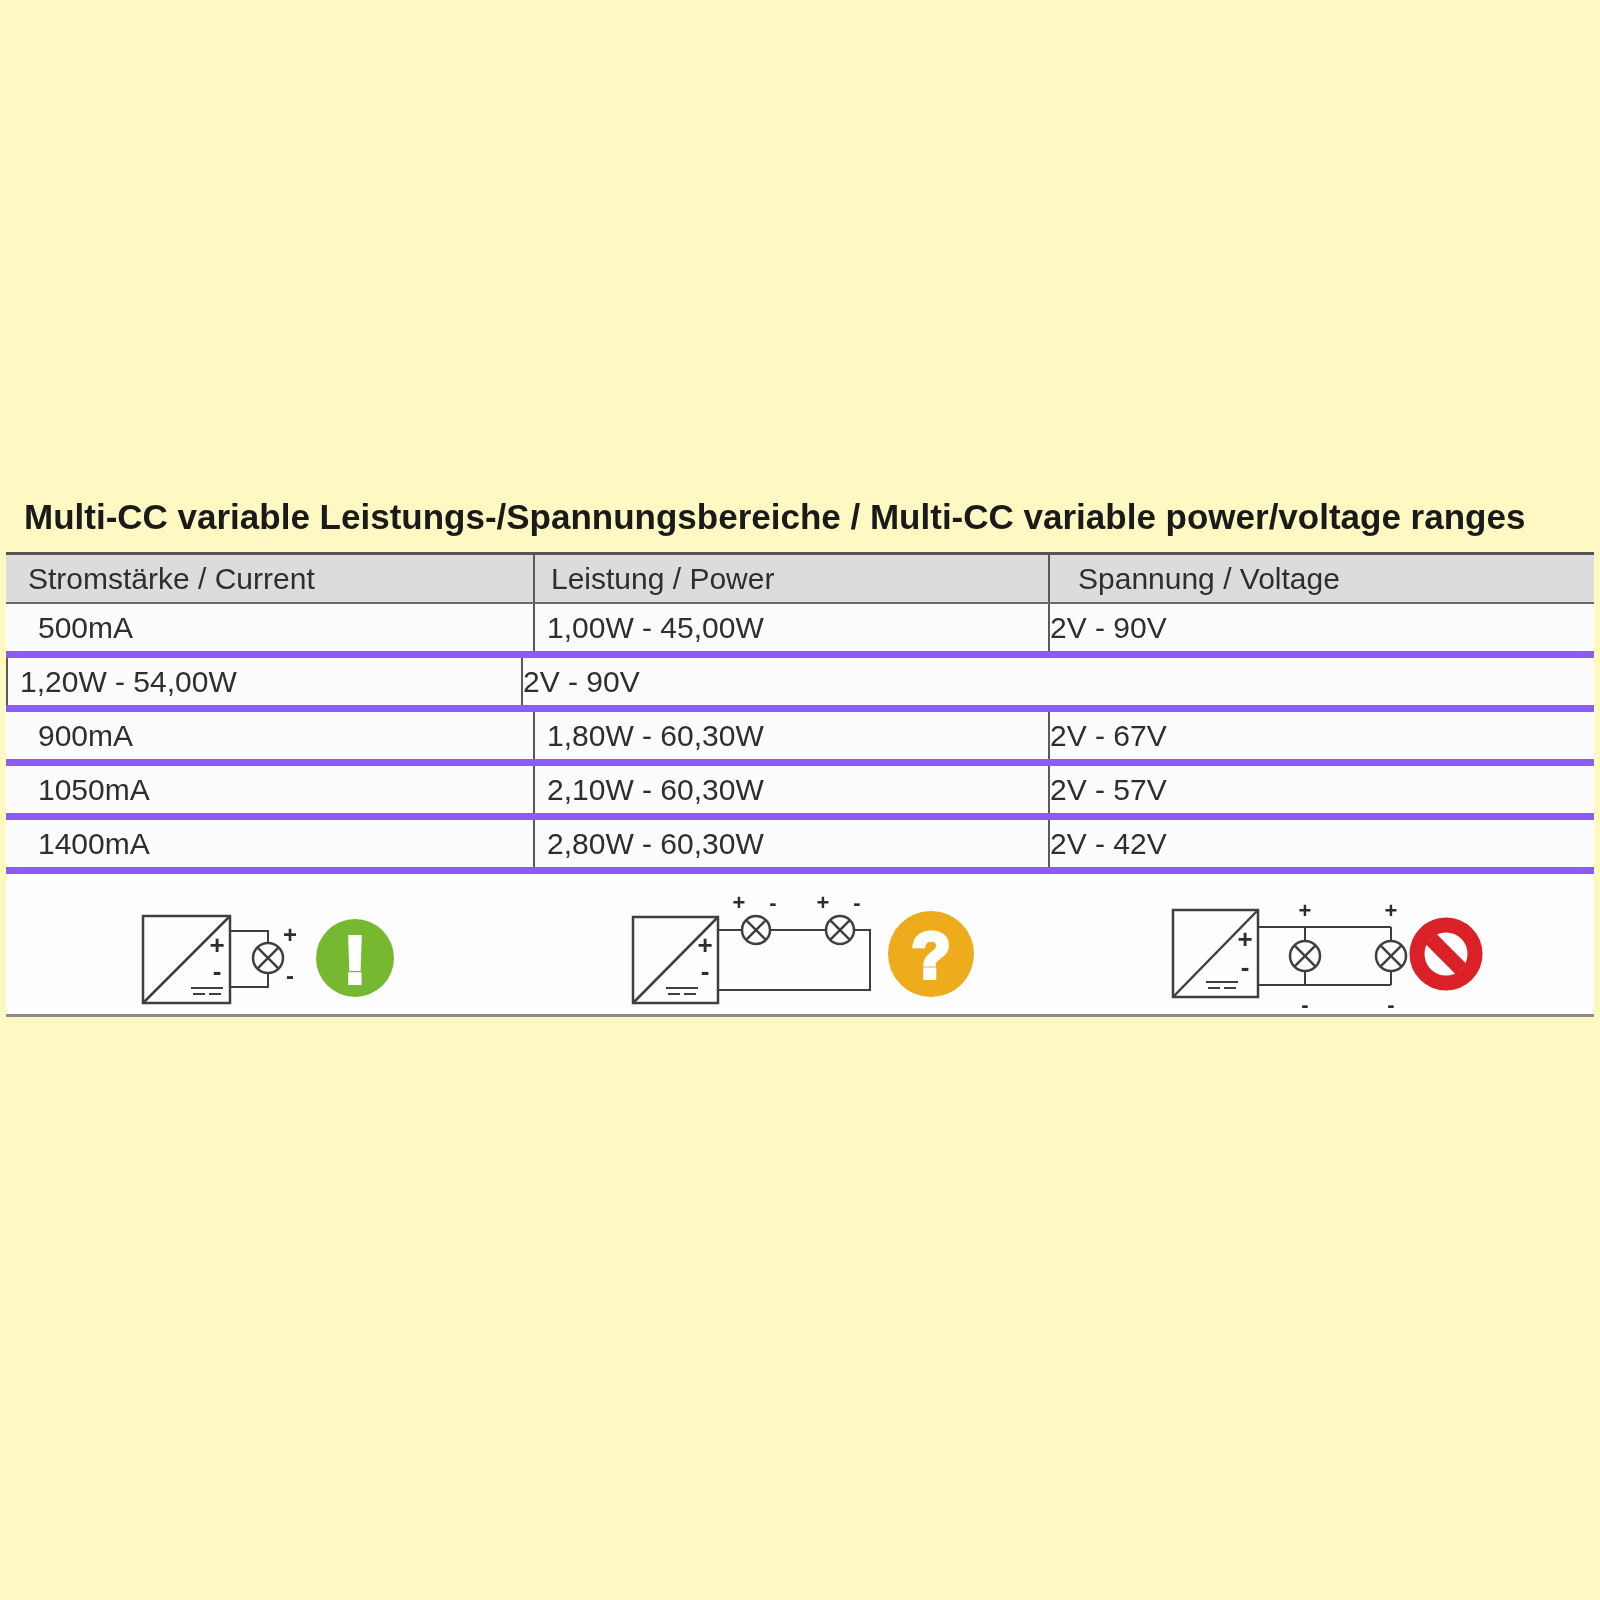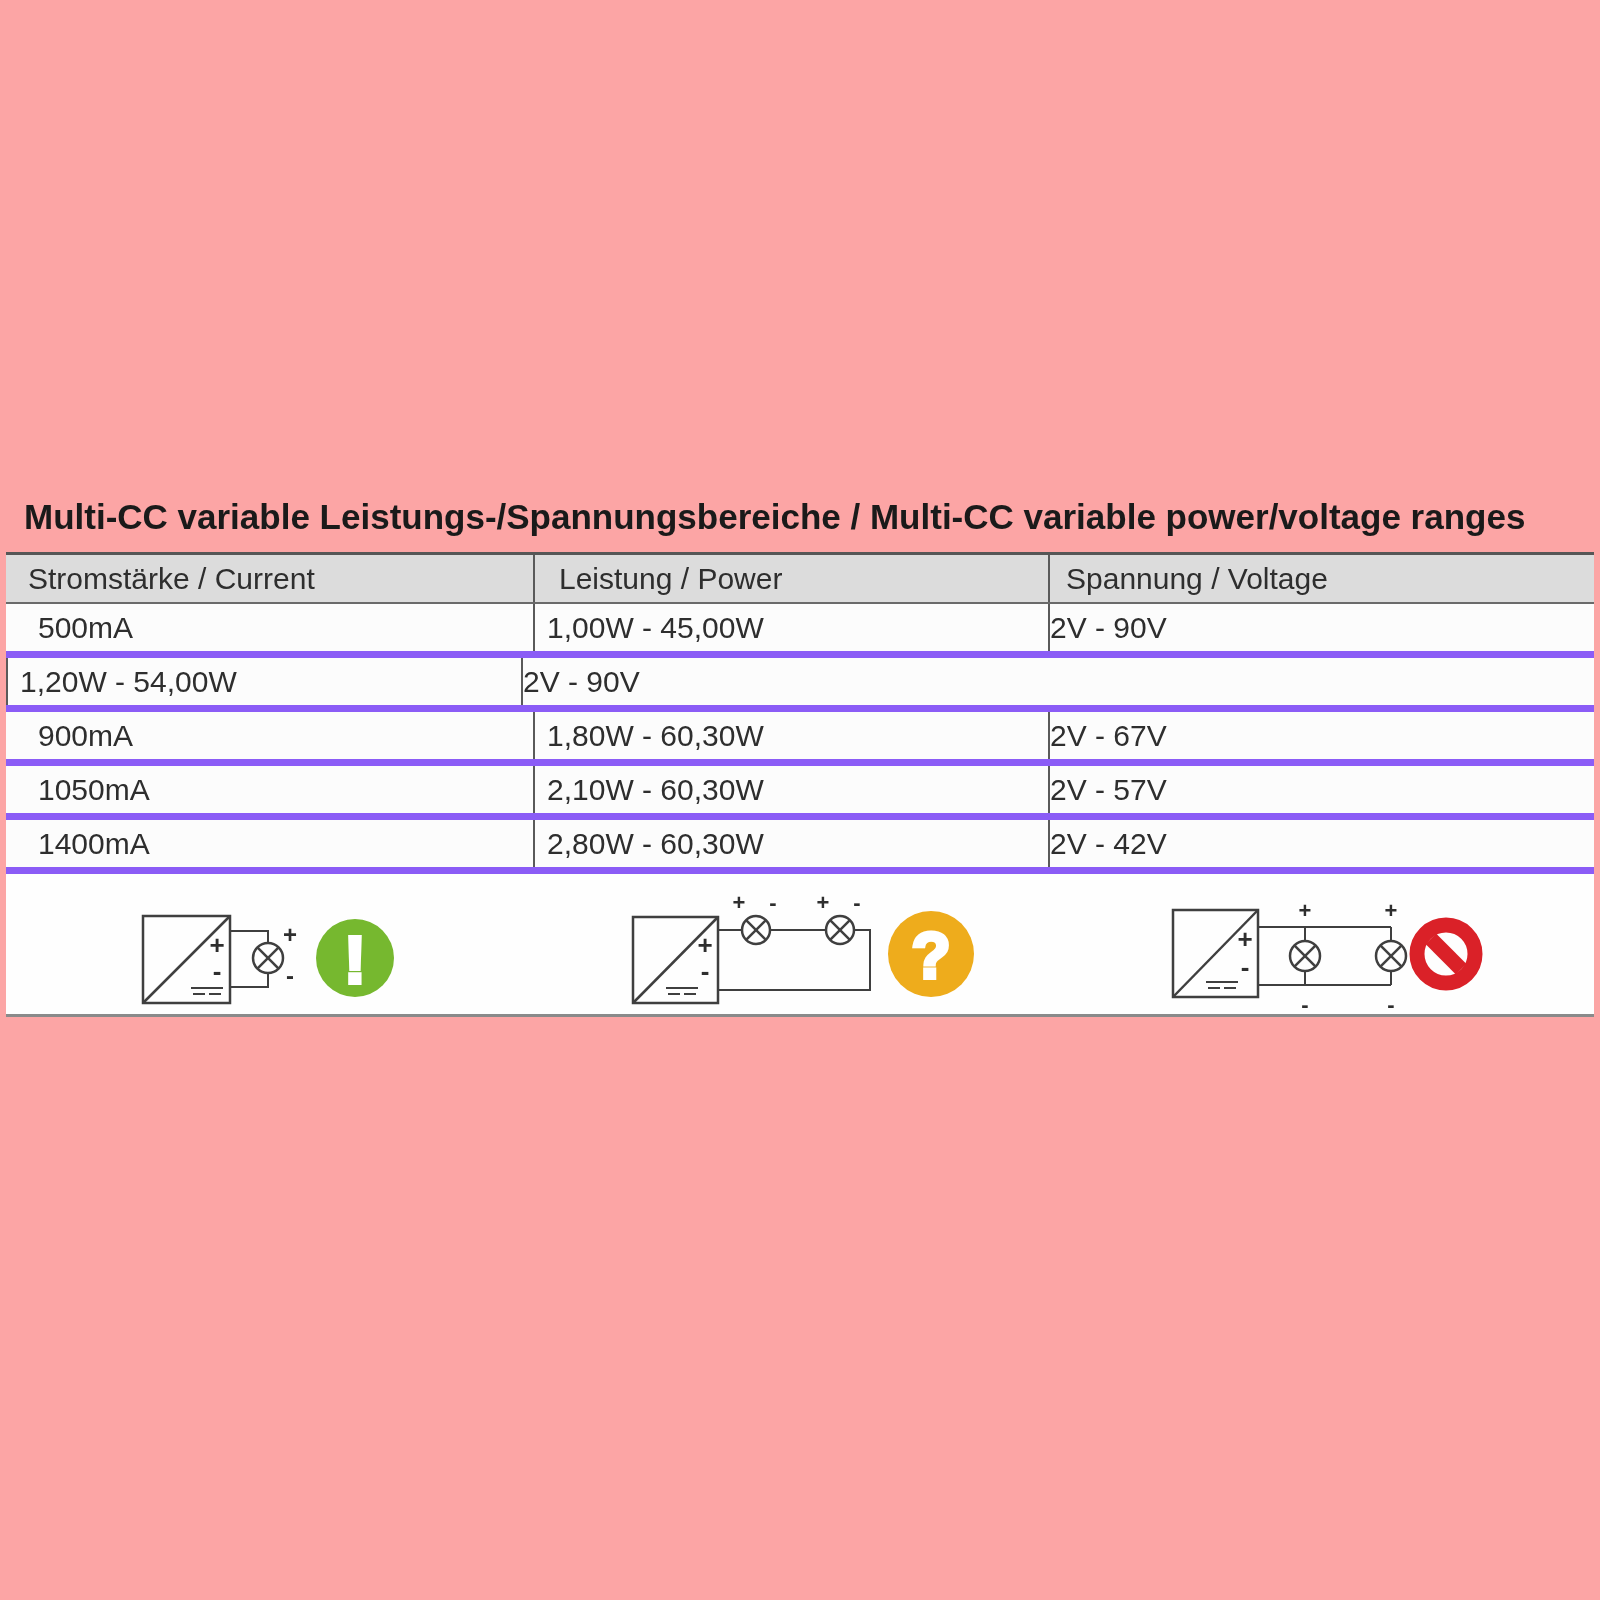--- a/index.html
+++ b/index.html
@@ -1,37 +1,37 @@
 <!DOCTYPE html>
 <html><head>
 <meta charset="utf-8">
 <style>
   html,body { margin:0; padding:0; background:#ffffff; }
   .page {
     position:relative; width:1600px; height:1600px; overflow:hidden;
-    background:#fca5a5; font-family:"Liberation Sans", sans-serif; color:#2c2c2c;
+    background:#fef9c3; font-family:"Liberation Sans", sans-serif; color:#2c2c2c;
   }
   .title {
     position:absolute; left:24px; top:497px; width:1560px;
     font-size:35px; font-weight:bold; color:#1a1a1a; white-space:nowrap;
   }
   .block { position:absolute; left:6px; top:552px; width:1588px; }
   .spec-table { border-top:3px solid #565656; }
   .row {
     display:flex; height:47px; border-bottom:7px solid #8b5cf6;
     background:#fcfcfc; font-size:30px; color:#2e2e2e;
   }
   .row.header { background:#dcdcdc; border-bottom:2px solid #6a6a6a; }
   .cell { box-sizing:border-box; height:100%; display:flex; align-items:center; overflow:hidden; }
   .c1 { width:527px; padding-left:32px; }
   .row.header .c1 { padding-left:22px; }
   .c2 { width:515px; padding-left:12px; border-left:2px solid #5a5a5a; }
-  .row.header .c2 { padding-left:24px; }
+  .row.header .c2 { padding-left:16px; }
   .c3 { flex:1; border-left:2px solid #5a5a5a; }
-  .row.header .c3 { padding-left:16px; }
+  .row.header .c3 { padding-left:28px; }
   .banner {
     height:48px; background:#dcdcdc; border-bottom:3px solid #6f6f6f;
     display:flex; align-items:center; justify-content:center;
     font-weight:bold; font-size:31px; color:#1b1b1b; white-space:nowrap;
   }
   .diagrams {
     height:140px; background:#fefefe; border-bottom:3px solid #8a8a8a; position:relative;
   }
   .diagrams svg { display:block; }
   svg text.sym { font-family:"Liberation Sans", sans-serif; font-weight:bold; fill:#2e2e2e; }

